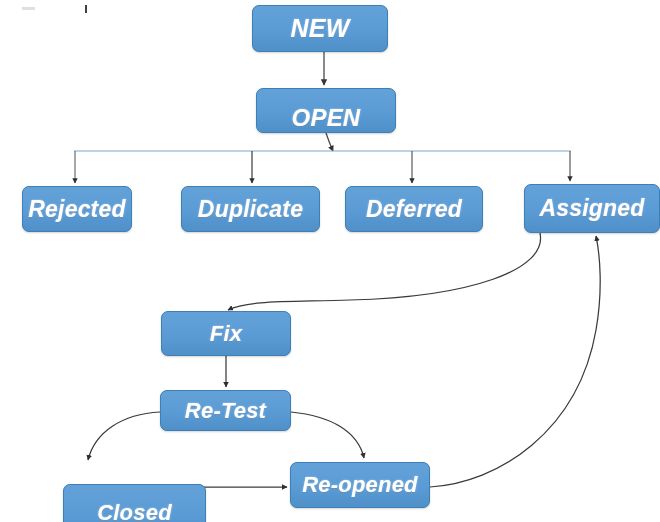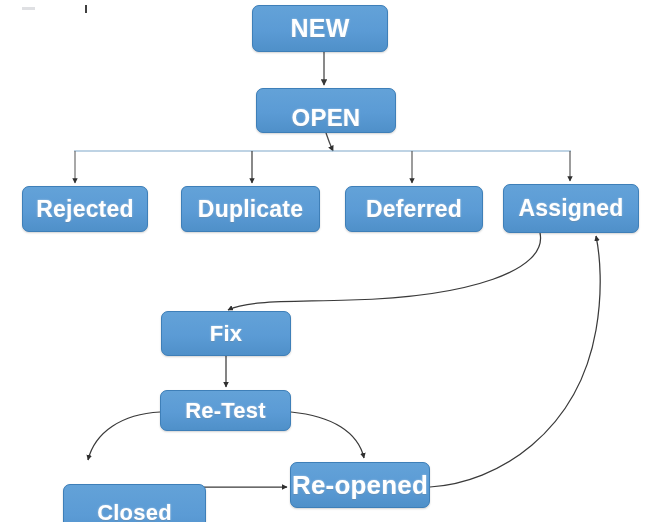--- a/index.html
+++ b/index.html
@@ -31,37 +31,38 @@
     box-sizing: border-box;
     background: #5b9bd5;
     background-image: linear-gradient(to bottom, #63a2d8 0%, #5b9bd5 55%, #4f90c9 100%);
     border: 1px solid #3e7fb8;
     border-radius: 7px;
     display: flex;
     align-items: center;
     justify-content: center;
     color: #ffffff;
     font-family: "Liberation Sans", sans-serif;
+    font-style: italic;
     font-weight: bold;
     letter-spacing: 0.2px;
     text-shadow: 0 0 2px rgba(255,255,255,0.55), 0 1px 1px rgba(0,0,0,0.18);
     box-shadow: 0 1px 2px rgba(0,0,0,0.18);
     user-select: none;
     white-space: nowrap;
   }
   .node-new      { left:252px; top:5px;   width:136px; height:47px; font-size:25px; }
   .node-open     { left:256px; top:88px;  width:140px; height:45px; font-size:24px;align-items:flex-end; }
-  .node-rejected { left:22px;  top:186px; width:126px; height:46px; font-size:23px; }
-  .node-duplicate{ left:181px; top:186px; width:139px; height:46px; font-size:23px;border-radius:6px; }
+  .node-rejected { left:22px;  top:186px; width:110px; height:46px; font-size:23px; }
+  .node-duplicate{ left:181px; top:186px; width:139px; height:46px; font-size:23px; }
   .node-deferred { left:345px; top:186px; width:138px; height:46px; font-size:23px; }
-  .node-assigned { left:503px; top:184px; width:136px; height:49px; font-size:23px; }
+  .node-assigned { left:524px; top:184px; width:136px; height:49px; font-size:23px; }
   .node-fix      { left:161px; top:311px; width:130px; height:45px; font-size:22px;text-align:right; }
   .node-retest   { left:160px; top:390px; width:131px; height:41px; font-size:22px;justify-content:center; }
   .node-closed   { left:17px;  top:484px; width:143px; height:57px; font-size:22px;margin-left:46px; }
-  .node-reopened { left:290px; top:462px; width:140px; height:46px; font-size:26px; }
+  .node-reopened { left:290px; top:462px; width:140px; height:46px; font-size:22px; }
 
   .artifact {
     position: absolute;
   }
   .artifact-smudge {
     left: 22px; top: 7px; width: 13px; height: 3px;
     background: #d9dade;
     opacity: 0.85;
   }
   .artifact-tick {

